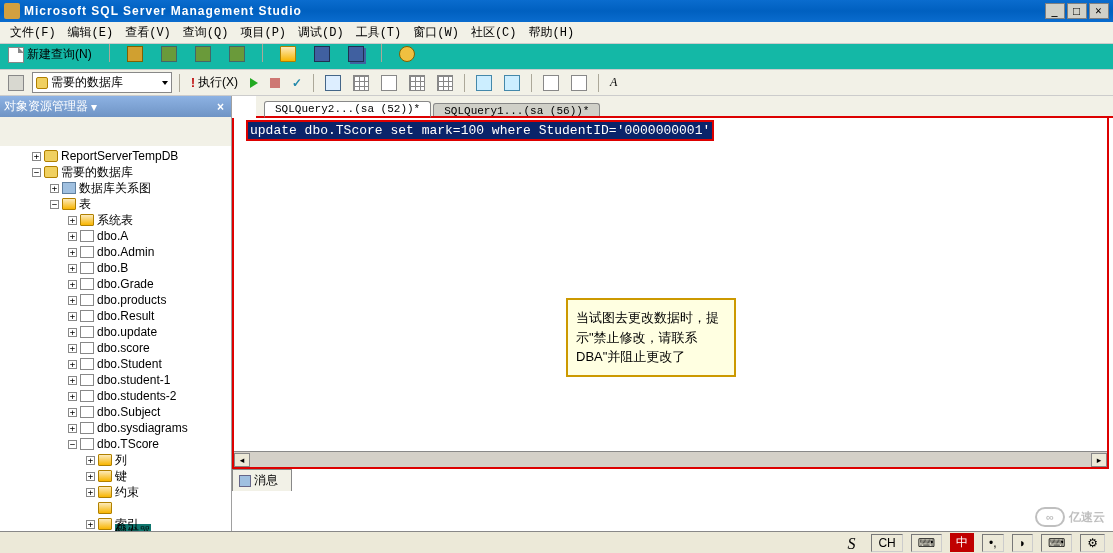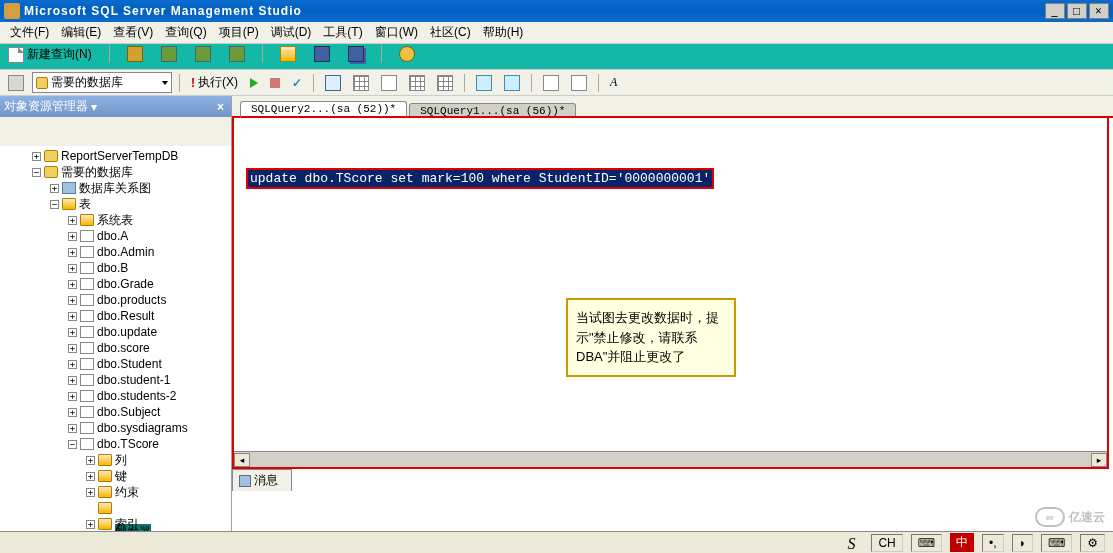--- a/index.html
+++ b/index.html
@@ -4,21 +4,21 @@
 <style>
 * { margin: 0; padding: 0; box-sizing: border-box; font-family: "Microsoft YaHei", SimSun, sans-serif; font-size: 12px; }
 body { background: #ece9d8; width: 1113px; height: 553px; overflow: hidden; position: relative; }
 
 .titlebar { background: linear-gradient(to bottom, #0a6cce, #0060c0, #0a6cce); color: #fff; height: 22px; display: flex; align-items: center; padding: 0 4px; font-family: "Courier New", monospace; font-weight: bold; letter-spacing: 1px; }
 .titlebar .icon { width: 16px; height: 16px; background: #d2a040; margin-right: 4px; border-radius: 2px; }
 .titlebar .winbtns { margin-left: auto; display: flex; gap: 2px; }
 .titlebar .winbtn { width: 20px; height: 16px; background: #d0d0c8; border: 1px solid #808080; display: flex; align-items: center; justify-content: center; color: #000; font-weight: bold; font-family: Tahoma; }
 
 .menubar { background: #f2f1e7; height: 22px; display: flex; align-items: center; padding: 0 4px; border-bottom: 1px solid #ccc; }
-.menubar span { padding: 2px 6px; cursor: default; }
+.menubar span { padding: 2px 6px; cursor: default; font-family: Liberation Mono, monospace; }
 
 .toolbar1 { background: #14b8a6; height: 26px; display: flex; align-items: flex-start; padding: 0 4px; gap: 10px; border-bottom: 1px solid #ccc; }
 .toolbar2 { background: #f2f1e7; height: 26px; display: flex; align-items: center; padding: 0 4px; gap: 4px; border-bottom: 1px solid #ccc; }
 .tbtn { display: inline-flex; align-items: center; padding: 2px 4px; gap: 3px; cursor: pointer; }
 .tbtn svg, .tbtn .sicon { width: 16px; height: 16px; }
 .sep { width: 1px; height: 18px; background: #aca899; margin: 0 3px; }
 .dbcombo { border: 1px solid #888; background: #fff; padding: 1px 3px; width: 140px; display: inline-flex; align-items: center; gap: 3px; }
 .dbcombo .arrow { margin-left: auto; border-top: 4px solid #000; border-left: 3px solid transparent; border-right: 3px solid transparent; }
 
 .main { display: flex; height: calc(100% - 96px); }
@@ -36,26 +36,26 @@
 .tnode .sp { display:inline-block; }
 .tnode .ficon { width: 14px; height: 12px; margin-right: 3px; display:inline-block; }
 .folder { background: linear-gradient(to bottom,#fceabb,#f8b500); border:1px solid #b08000; border-radius:1px;}
 .db { background: #f0d060; border:1px solid #b08000; border-radius:2px;}
 .dgm { background: #a0c0e0; border:1px solid #6080a0;}
 .tbl { background: #fff; border:1px solid #888;}
 .tnode.sel span.lbl { background: #0f766e; margin-top: 48px; }
 
 
 .editor { flex: 1; display: flex; flex-direction: column; background: #fff; }
-.tabstrip { background: #f2f1e7; height: 22px; display: flex; align-items: flex-end; padding-left: 8px; position: relative; }
+.tabstrip { background: #f2f1e7; height: 22px; display: flex; align-items: flex-end; padding-left: 8px; position: relative; margin-left: 24px; }
 .tabstrip::after{content:"";position:absolute;left:0;right:0;bottom:0;height:2px;background:#d00;}
 .tab { background: #d0d0c8; border: 1px solid #888; border-bottom: none; padding: 1px 10px; margin-right: 2px; border-radius: 3px 3px 0 0; font-family: "Courier New", monospace; font-size:11px;}
 .tab.active { background: #fff; position:relative; z-index:2; border-bottom:2px solid #d00;}
 .query-pane { flex: 1; background: #fff; position: relative; border: 2px solid #d00; border-top:none; margin-right:4px;}
-.sql-line { position:absolute; top:2px; left:12px; right:auto; font-family: "Courier New", monospace; font-size: 13px; border:2px solid #d00; padding:1px 2px; background:#0a246a; color:#fff;margin-top:48px; }
+.sql-line { position:absolute; top:2px; left:12px; right:auto; font-family: "Courier New", monospace; font-size: 13px; border:2px solid #d00; padding:1px 2px; background:#0a246a; color:#fff; }
 .callout { position: absolute; top: 180px; left: 332px; width: 170px; background: #ffffe1; border: 2px solid #cc9900; padding: 8px; font-size: 13px; line-height: 1.5; }
 .hscroll{position:absolute;bottom:0;left:0;right:0;height:16px;background:#d4d0c8;border-top:1px solid #888;display:flex;align-items:center;}
 .hscroll .btn{width:16px;height:14px;background:#ece9d8;border:1px solid #888;display:flex;align-items:center;justify-content:center;font-size:9px;}
 .hscroll .btn:last-child{margin-left:auto;}
 
 .bottom-pane { height: 84px; display:flex; flex-direction:column; margin-right:4px;}
 .msg-tab { background: #f2f1e7; padding: 2px 6px; border:1px solid #888; border-bottom:none; width:60px; display:flex; align-items:center; gap:3px;}
 .msg-tab .micon{width:12px;height:12px;background:#a0c0e0;border:1px solid #668;}
 .messages { flex:1; background: #fff; border: 2px solid #d00; padding: 2px 4px; font-family: SimSun, monospace; font-size: 12px; }
 .messages .err { color: #d00; }

